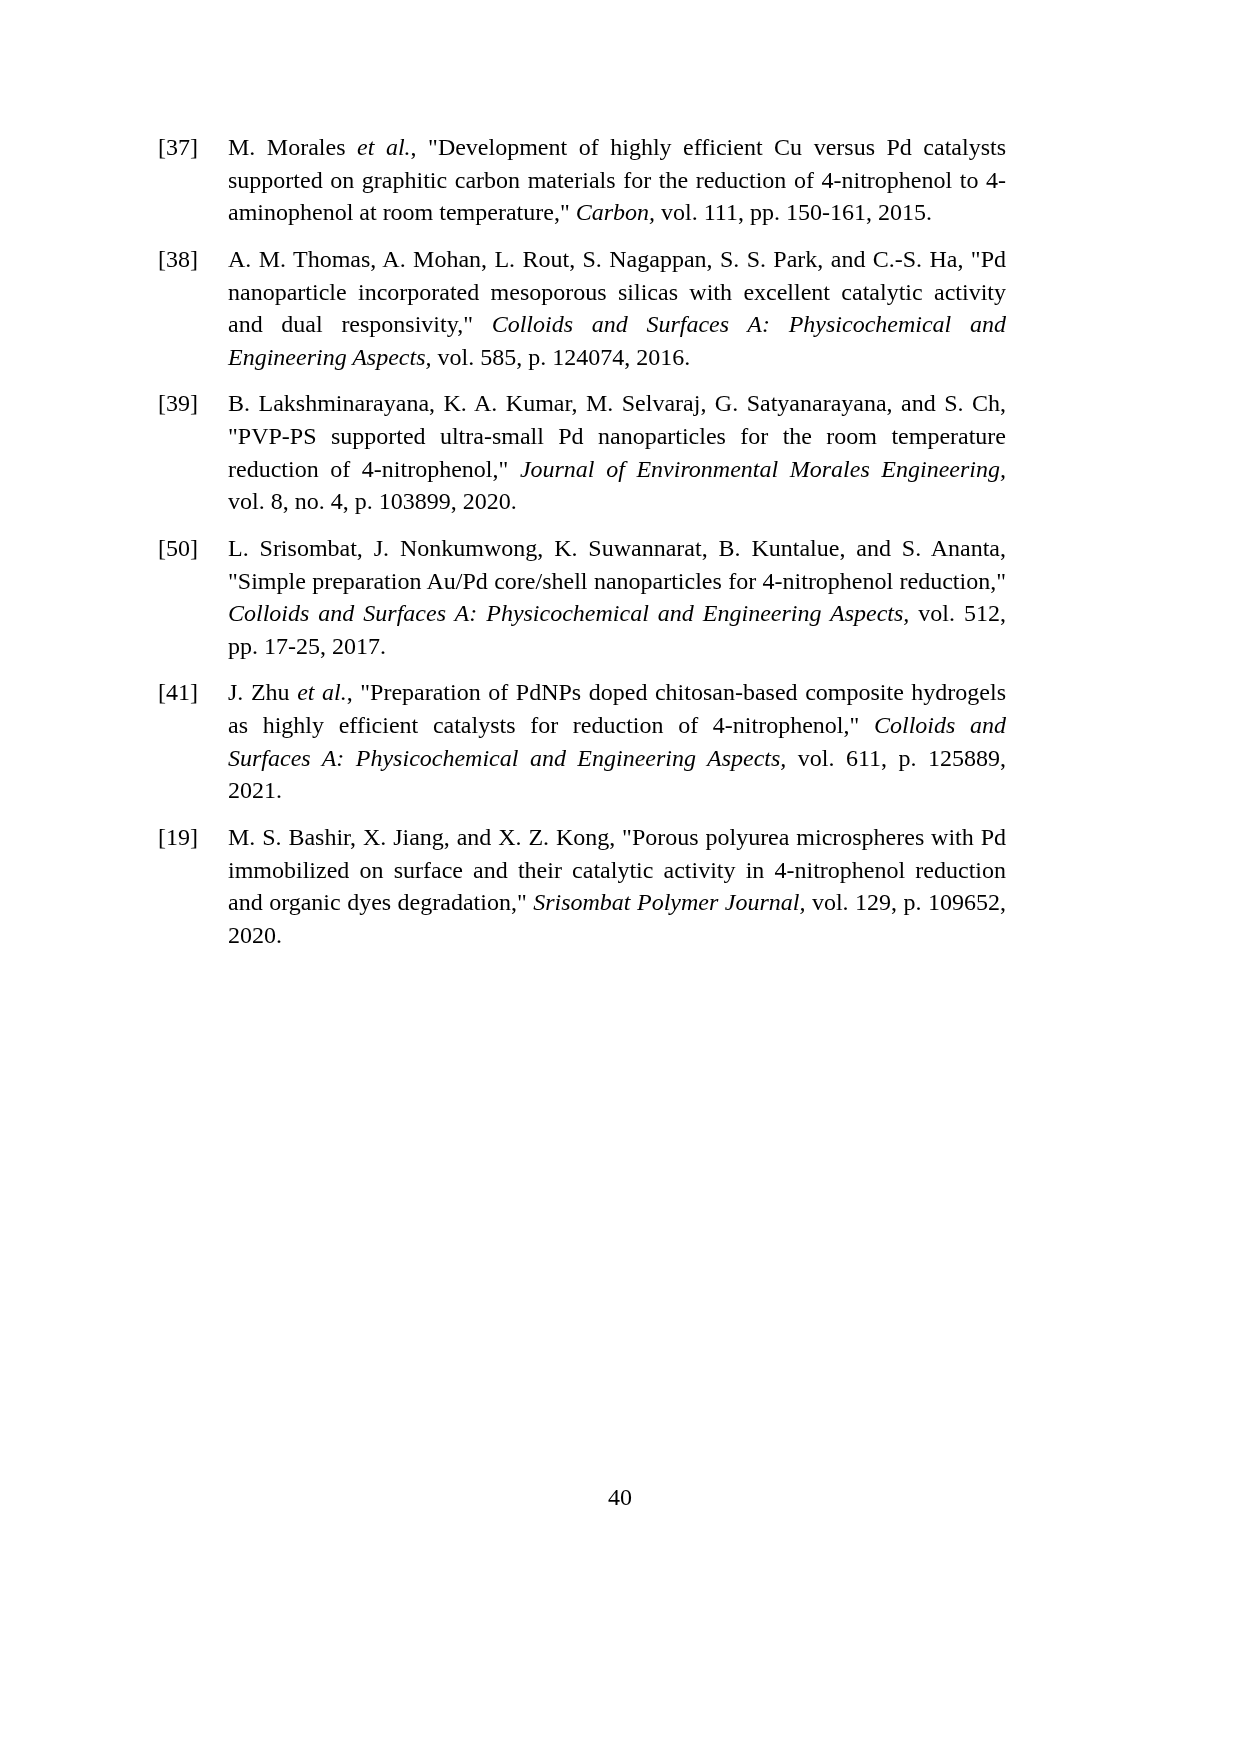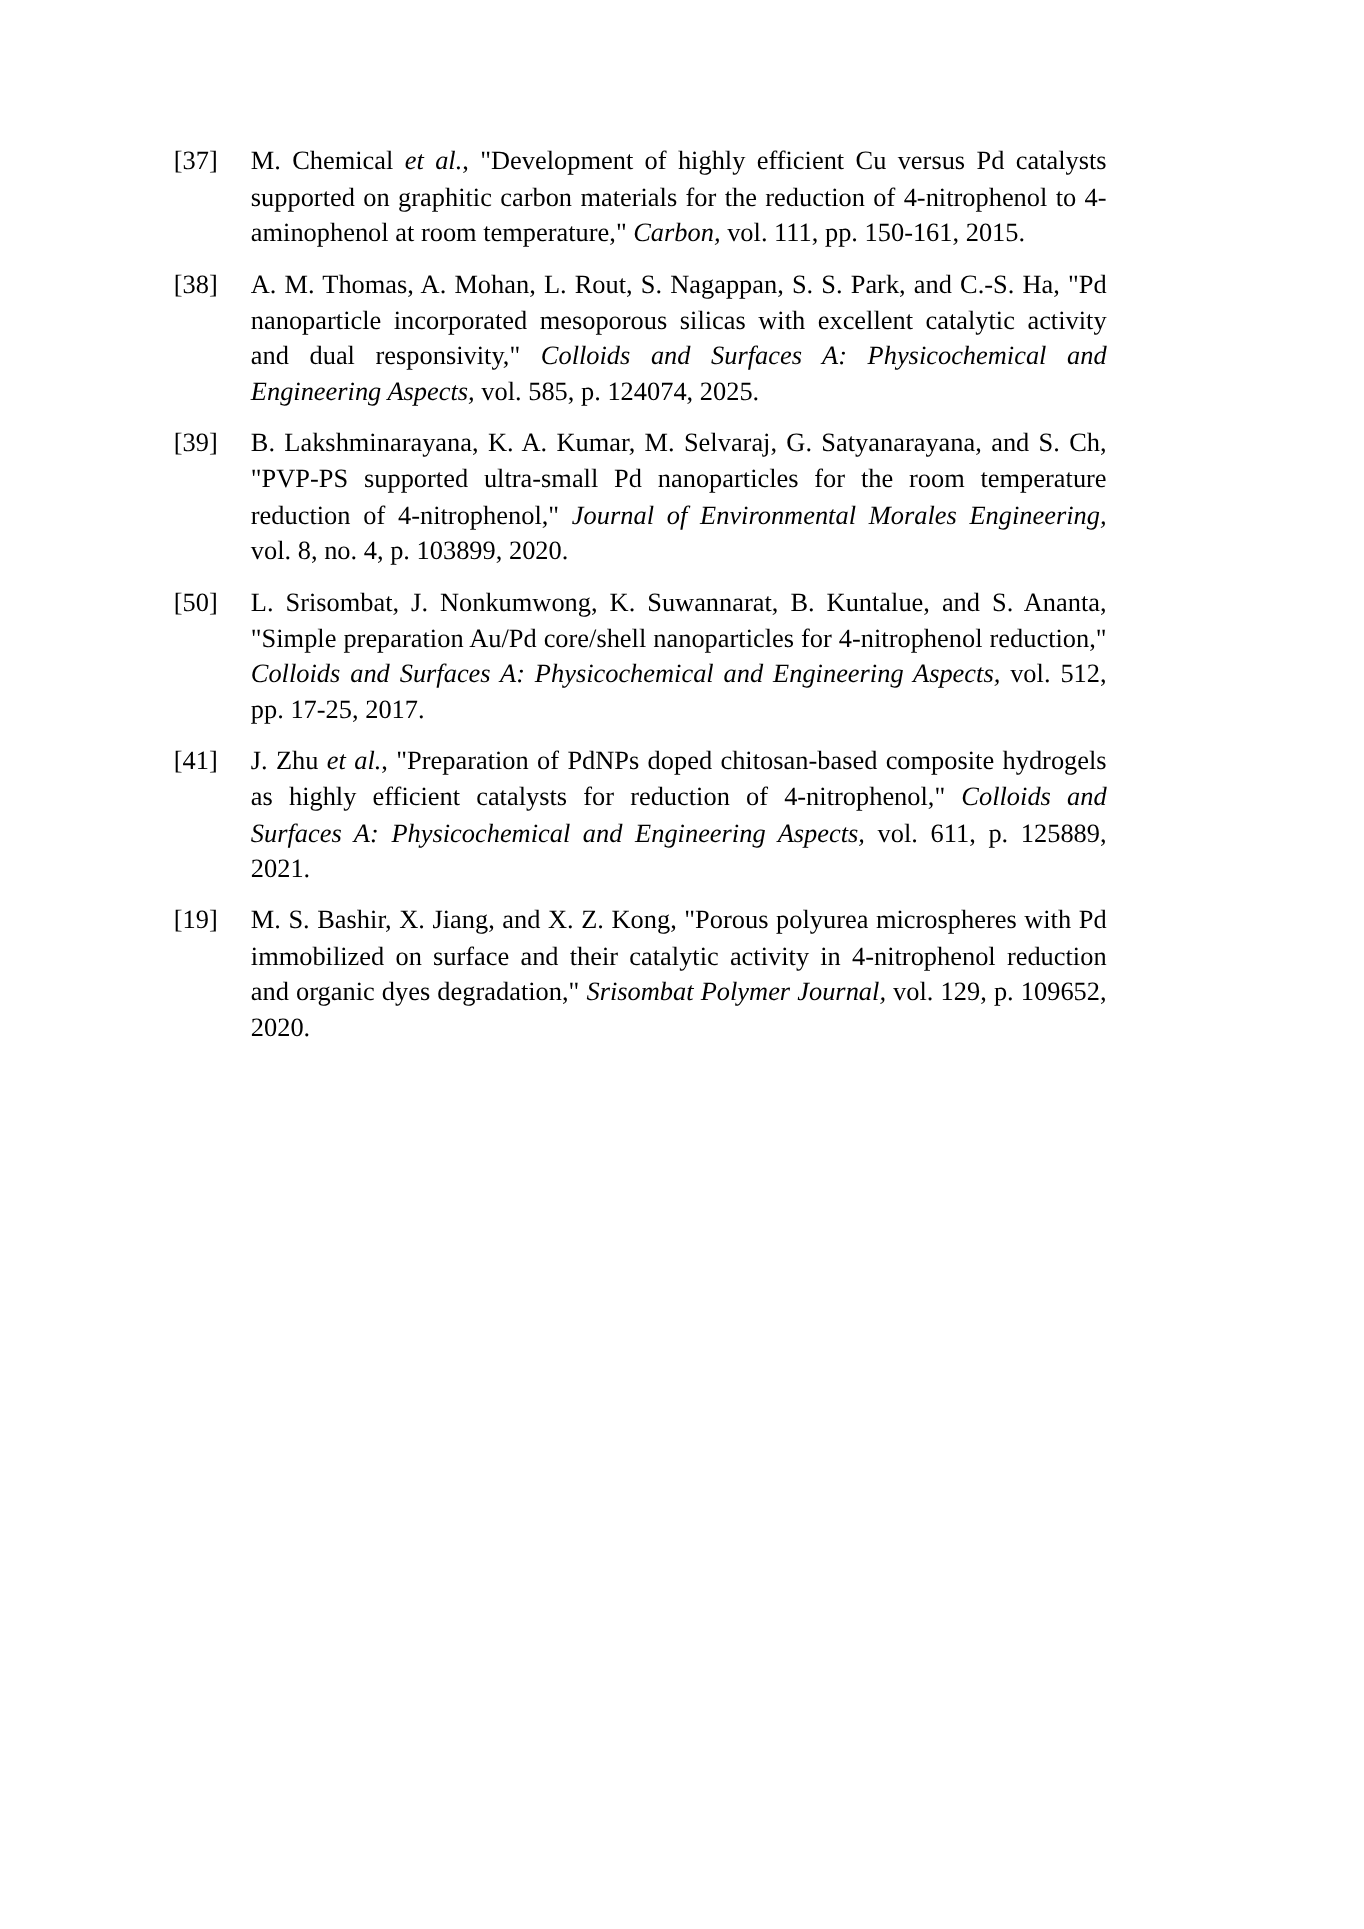--- a/index.html
+++ b/index.html
@@ -45,26 +45,26 @@
     font-size: 24px;
   }
 </style>
 </head>
 <body>
 
 <div class="page">
   <main class="references">
   <div class="reference">
     <span class="ref-label">[37]</span>
-    <span class="ref-text"><span>M. Chemical </span><i>et al.</i><span>, "Development of highly efficient Cu versus Pd catalysts supported on graphitic carbon materials for the reduction of 4-nitrophenol to 4-aminophenol at room temperature," </span><i>Carbon,</i><span> vol. 111, pp. 150-161, 2015.</span></span>
+    <span class="ref-text"><span>M. Morales </span><i>et al.</i><span>, "Development of highly efficient Cu versus Pd catalysts supported on graphitic carbon materials for the reduction of 4-nitrophenol to 4-aminophenol at room temperature," </span><i>Carbon,</i><span> vol. 111, pp. 150-161, 2015.</span></span>
   </div>
 
   <div class="reference">
     <span class="ref-label">[38]</span>
-    <span class="ref-text"><span>A. M. Thomas, A. Mohan, L. Rout, S. Nagappan, S. S. Park, and C.-S. Ha, "Pd nanoparticle incorporated mesoporous silicas with excellent catalytic activity and dual responsivity," </span><i>Colloids and Surfaces A: Physicochemical and Engineering Aspects,</i><span> vol. 585, p. 124074, 2025.</span></span>
+    <span class="ref-text"><span>A. M. Thomas, A. Mohan, L. Rout, S. Nagappan, S. S. Park, and C.-S. Ha, "Pd nanoparticle incorporated mesoporous silicas with excellent catalytic activity and dual responsivity," </span><i>Colloids and Surfaces A: Physicochemical and Engineering Aspects,</i><span> vol. 585, p. 124074, 2016.</span></span>
   </div>
 
   <div class="reference">
     <span class="ref-label">[39]</span>
     <span class="ref-text"><span>B. Lakshminarayana, K. A. Kumar, M. Selvaraj, G. Satyanarayana, and S. Ch, "PVP-PS supported ultra-small Pd nanoparticles for the room temperature reduction of 4-nitrophenol," </span><i>Journal of Environmental Morales Engineering,</i><span> vol. 8, no. 4, p. 103899, 2020.</span></span>
   </div>
 
   <div class="reference">
     <span class="ref-label">[50]</span>
     <span class="ref-text"><span>L. Srisombat, J. Nonkumwong, K. Suwannarat, B. Kuntalue, and S. Ananta, "Simple preparation Au/Pd core/shell nanoparticles for 4-nitrophenol reduction," </span><i>Colloids and Surfaces A: Physicochemical and Engineering Aspects,</i><span> vol. 512, pp. 17-25, 2017.</span></span>
@@ -73,13 +73,16 @@
   <div class="reference">
     <span class="ref-label">[41]</span>
     <span class="ref-text"><span>J. Zhu </span><i>et al.</i><span>, "Preparation of PdNPs doped chitosan-based composite hydrogels as highly efficient catalysts for reduction of 4-nitrophenol," </span><i>Colloids and Surfaces A: Physicochemical and Engineering Aspects,</i><span> vol. 611, p. 125889, 2021.</span></span>
   </div>
 
   <div class="reference">
     <span class="ref-label">[19]</span>
     <span class="ref-text"><span>M. S. Bashir, X. Jiang, and X. Z. Kong, "Porous polyurea microspheres with Pd immobilized on surface and their catalytic activity in 4-nitrophenol reduction and organic dyes degradation," </span><i>Srisombat Polymer Journal,</i><span> vol. 129, p. 109652, 2020.</span></span>
   </div>
 </main>
+  <div class="footer">
+    <span>40</span>
+  </div>
 </div>
 
 </body></html>

